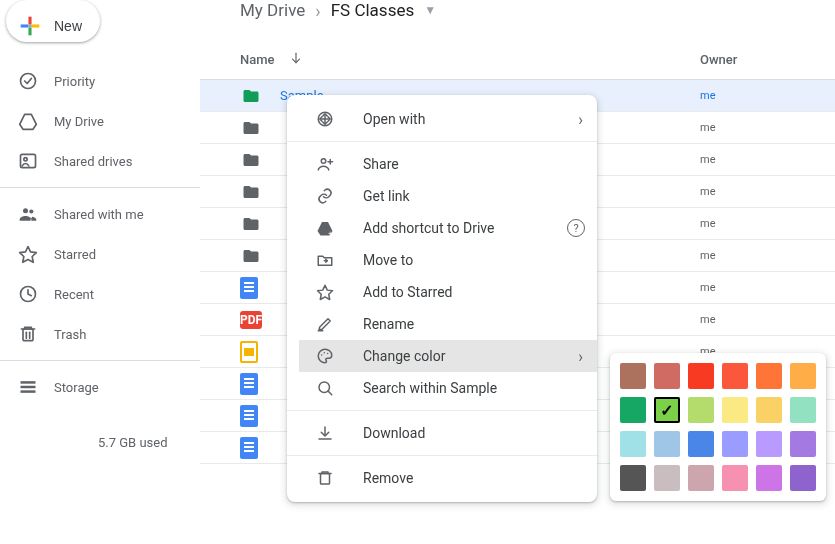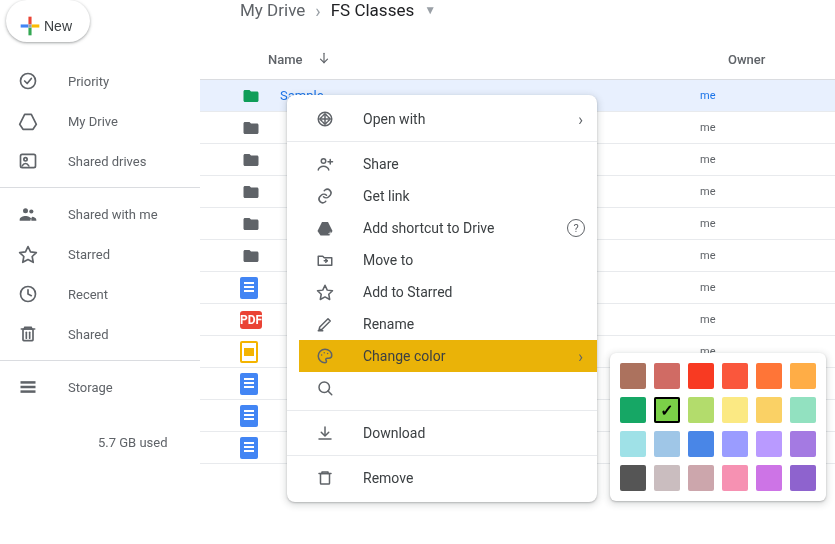--- a/index.html
+++ b/index.html
@@ -17,38 +17,39 @@
   .sidebar {
     position: absolute;
     left: 0; top: 0;
     width: 200px;
     height: 100%;
     padding-top: 0;
   }
   .new-btn {
     display: inline-flex;
     align-items: center;
+    gap: 10px;
     background: #fff;
     border: none;
     border-radius: 24px;
     padding: 16px 18px 6px 10px;
     margin-left: 6px;
     margin-top: 0;
     box-shadow: 0 1px 2px rgba(60,64,67,.3), 0 1px 3px 1px rgba(60,64,67,.15);
     font-size: 14px;
     color: #3c4043;
     cursor: pointer;
     height: 42px;
   }
   .gplus { width: 28px; height: 28px; position: relative; }
   .nav-group { margin-top: 18px; }
   .nav-item {
     display: flex;
     align-items: center;
-    gap: 30px;
+    gap: 16px;
     height: 40px;
     padding-left: 18px;
     color: #5f6368;
     font-size: 13px;
     cursor: pointer;
   }
   .nav-item .ic { width: 20px; height: 20px; display:flex; align-items:center; justify-content:center; }
   .nav-divider { border-top: 1px solid #dadce0; margin: 6px 0; }
   .storage-line {
     padding-left: 58px;
@@ -81,21 +82,21 @@
     display: flex;
     align-items: center;
     padding-left: 40px;
     height: 40px;
     margin-top: 20px;
     border-bottom: 1px solid #dadce0;
     color: #5f6368;
     font-weight: 500;
     font-size: 13px;
   }
-  .col-name { width: 460px; display:flex; align-items:center; gap:14px;margin-left:28px;}
+  .col-name { width: 460px; display:flex; align-items:center; gap:14px;}
   .col-owner { flex: 1; }
 
   .rows { }
   .row {
     display: flex;
     align-items: center;
     padding-left: 40px;
     height: 32px;
     border-bottom: 1px solid #e8eaed;
   }
@@ -132,21 +133,21 @@
     align-items: center;
     height: 32px;
     padding: 0 16px;
     gap: 28px;
     font-size: 14px;
     color: #3c4043;
     cursor: pointer;
     position: relative;
     margin-left: 12px;
   }
-  .ctx-item:hover, .ctx-item.hovered { background: #eab308; }
+  .ctx-item:hover, .ctx-item.hovered { background: #e5e5e5; }
   .ctx-item .cic { width:20px; height:20px; display:flex; align-items:center; justify-content:center; color:#5f6368;}
   .ctx-item .arrow { position:absolute; right:14px; color:#5f6368; font-size:16px;}
   .ctx-item .help { position:absolute; right:12px; width:18px; height:18px; border:1.5px solid #5f6368; border-radius:50%; display:flex; align-items:center; justify-content:center; font-size:11px; color:#5f6368;}
   .ctx-divider { border-top: 1px solid #e8eaed; margin: 6px 0; }
 
   
   .colorpick {
     position: absolute;
     left: 610px;
     top: 353px;
@@ -256,21 +257,21 @@
     <div class="nav-item">
       <span class="ic">
         <svg class="stroke" viewBox="0 0 24 24" width="20" height="20">
             <polyline points="4 6 20 6"></polyline>
             <path d="M8 6V4h8v2"></path>
             <rect x="6" y="6" width="12" height="14" rx="1"></rect>
             <line x1="10" y1="10" x2="10" y2="17"></line>
             <line x1="14" y1="10" x2="14" y2="17"></line>
           </svg>
       </span>
-      <span>Shared</span>
+      <span>Trash</span>
     </div>
   </div>
   <div class="nav-divider"></div>
   <div class="nav-group" style="margin-top:0">
     <div class="nav-item">
       <span class="ic">
         <svg class="fill" viewBox="0 0 24 24" width="20" height="20" style="fill:#5f6368">
             <rect x="3" y="5" width="18" height="3"></rect>
             <rect x="3" y="10.5" width="18" height="3"></rect>
             <rect x="3" y="16" width="18" height="3"></rect>
@@ -491,20 +492,21 @@
     <span>Change color</span>
     <span class="arrow">›</span>
   </div>
   <div class="ctx-item">
     <span class="cic">
       <svg class="stroke" viewBox="0 0 24 24" width="18" height="18">
           <circle cx="11" cy="11" r="7"></circle>
           <line x1="21" y1="21" x2="16" y2="16"></line>
         </svg>
     </span>
+    <span>Search within Sample</span>
   </div>
   <div class="ctx-divider"></div>
   <div class="ctx-item">
     <span class="cic">
       <svg class="stroke" viewBox="0 0 24 24" width="18" height="18">
           <line x1="12" y1="4" x2="12" y2="15"></line>
           <polyline points="7 11 12 16 17 11"></polyline>
           <line x1="4" y1="20" x2="20" y2="20"></line>
         </svg>
     </span>

